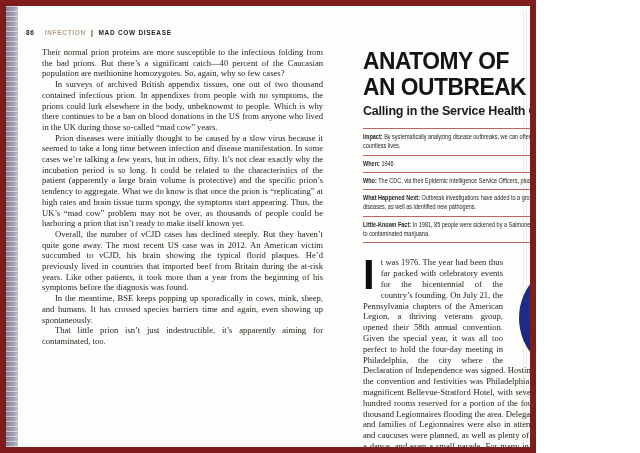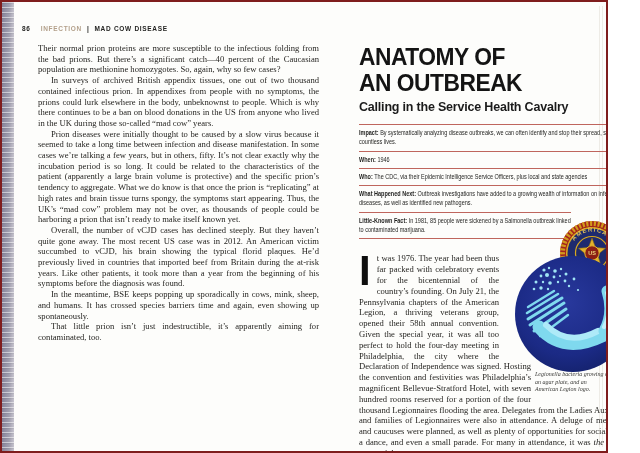--- a/index.html
+++ b/index.html
@@ -1,18 +1,18 @@
 <!DOCTYPE html>
 <html lang="en"><head>
 <meta charset="utf-8">
 <style>
   html,body{margin:0;padding:0;background:#ffffff;}
   .spread{
-    position:relative;width:608px;height:453px;box-sizing:border-box;
-    background:#fdfdfb;border:2px solid #7f1d1d;overflow:hidden;
+    position:relative;width:536px;height:453px;box-sizing:border-box;
+    background:#fdfdfb;border:6px solid #7f1d1d;overflow:hidden;
     font-family:"Liberation Serif", serif;color:#262522;
   }
   
   .fore-edge{position:absolute;left:0;top:0;width:12px;height:100%;
     background:linear-gradient(to right,#86849a,#a2a0b0 60%,#c6c4ce);}
   .fore-edge::after{content:"";position:absolute;inset:0;
     background:repeating-linear-gradient(to bottom,rgba(255,255,255,.5) 0 1px,rgba(0,0,0,.06) 1px 2px,transparent 2px 5px);}
   .right-edge-lines{position:absolute;right:2px;top:4px;bottom:4px;width:5px;opacity:.9;
     background:repeating-linear-gradient(to right,#eceae4 0 1px,transparent 1px 3px);}
 

